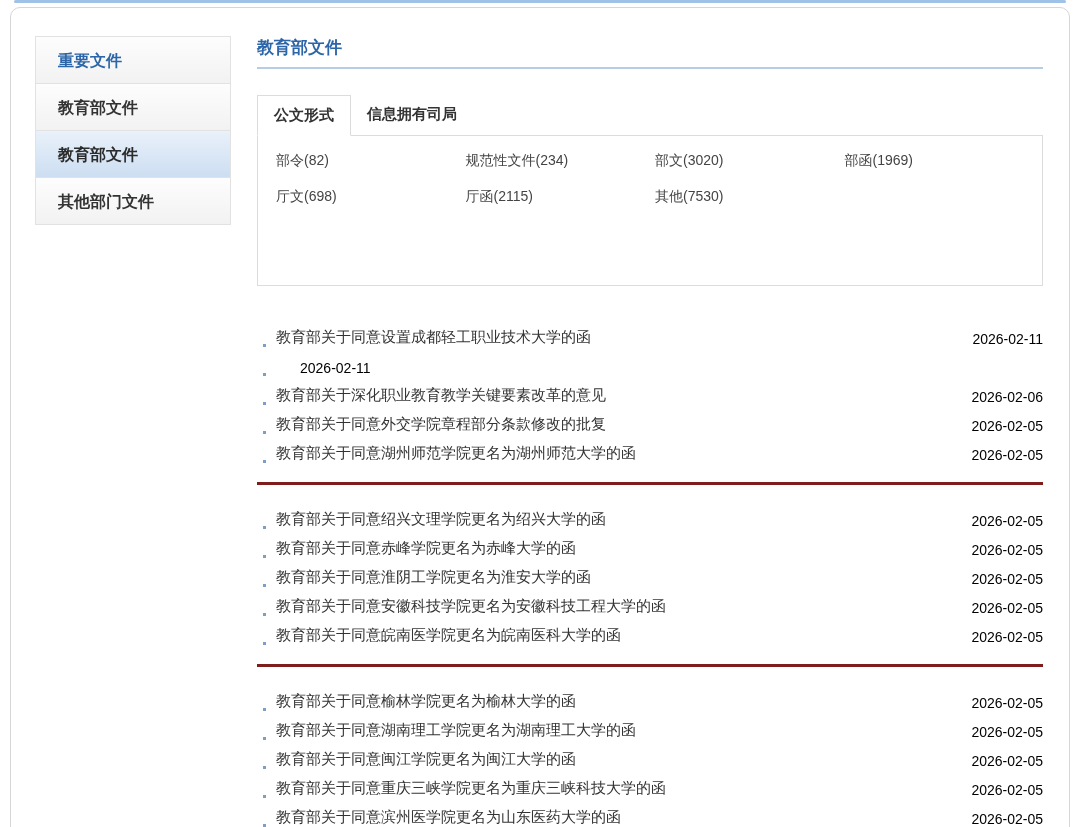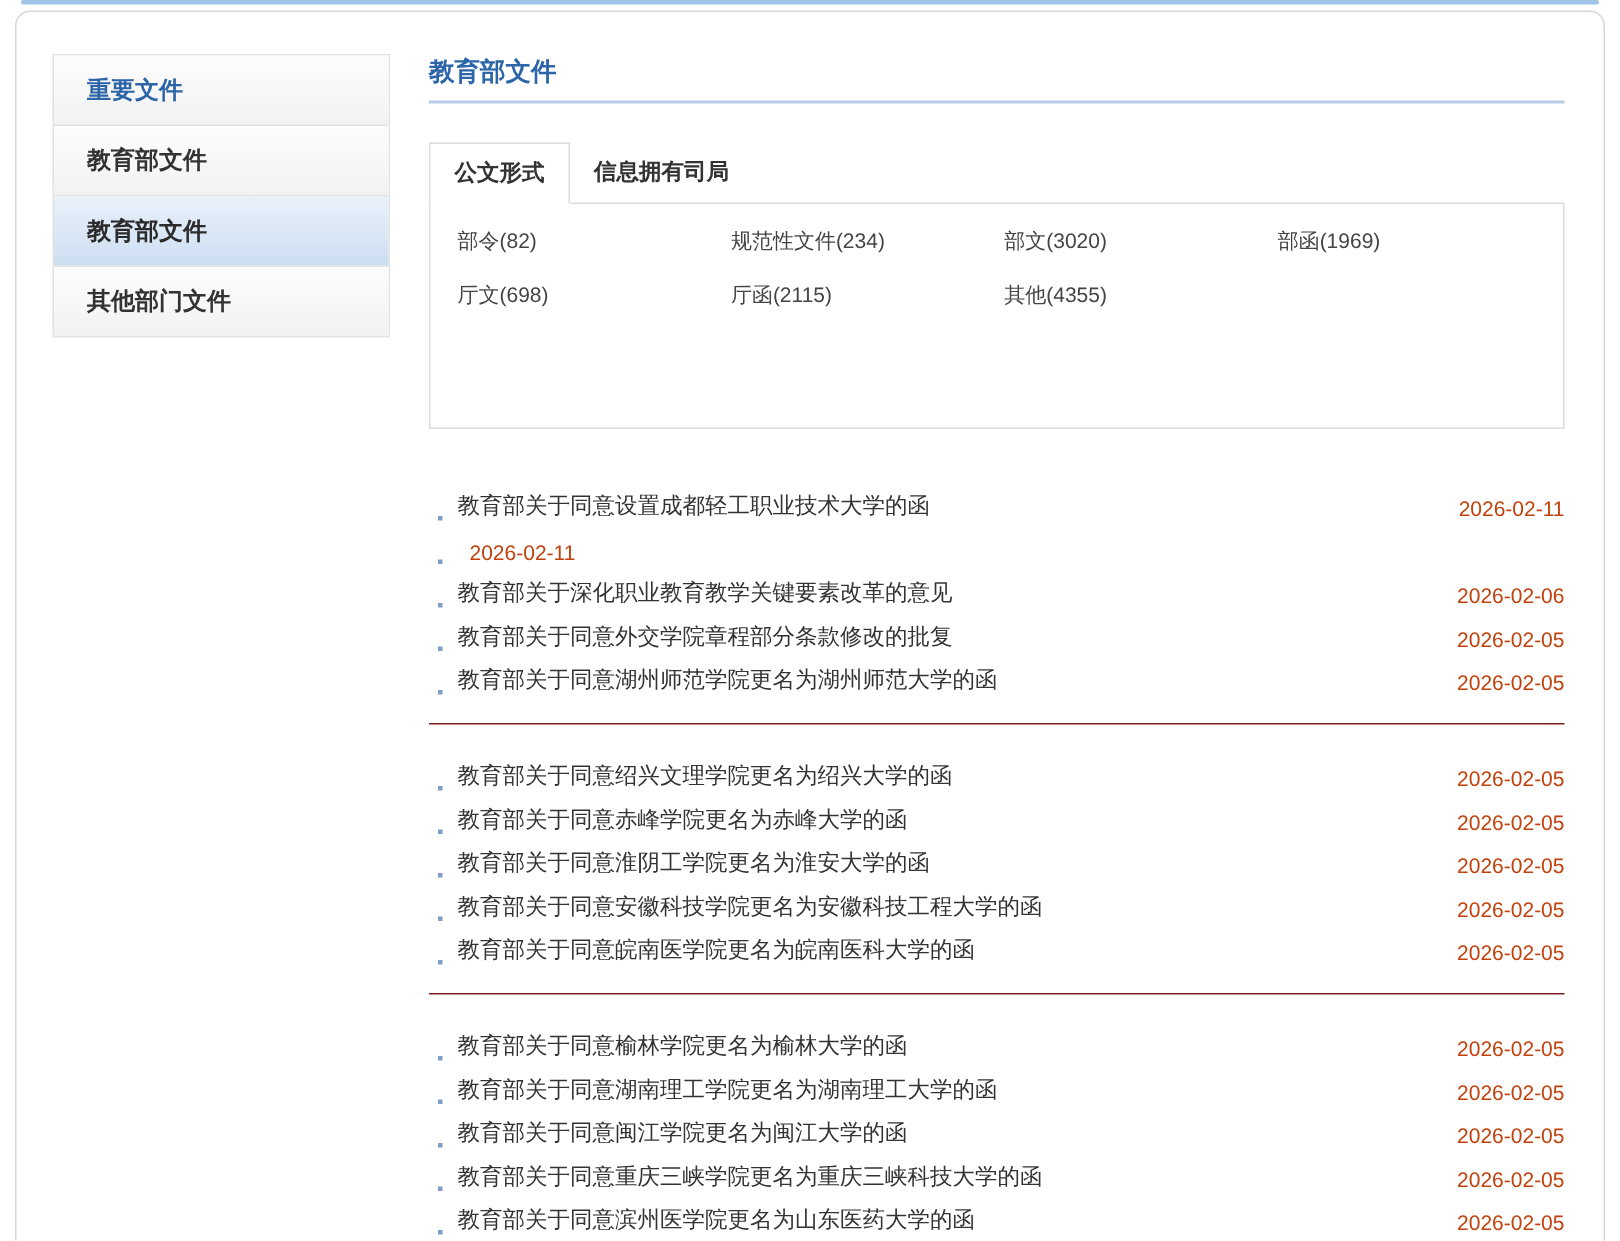--- a/index.html
+++ b/index.html
@@ -19,21 +19,21 @@
     position: absolute; top: 7px; left: 10px;
     width: 1060px; height: 830px;
     border: 1px solid #d6d6d6;
     border-radius: 10px;
     background: #fff;
     padding: 28px 26px 0 24px;
     display: flex;
     gap: 26px;
   }
   
-  .sidebar { width: 225px; flex: none; border: 1px solid #e2e2e2; border-bottom: none; align-self: flex-start; }
+  .sidebar { width: 196px; flex: none; border: 1px solid #e2e2e2; border-bottom: none; align-self: flex-start; }
   .side-item {
     height: 47px; line-height: 47px; padding-left: 22px;
     font-size: 16px; font-weight: bold; color: #333;
     background: linear-gradient(#fdfdfd, #f2f2f2);
     border-bottom: 1px solid #e2e2e2;
     cursor: pointer;
   }
   .side-item.accent { color: #2d66a8; }
   .side-item.active { background: linear-gradient(#e9f1fa, #cddef2); color: #2b2b2b; }
   
@@ -54,25 +54,25 @@
     height: 150px; padding: 16px 18px;
   }
   .cats {
     display: grid; grid-template-columns: repeat(4, 1fr);
     row-gap: 18px; column-gap: 10px;
   }
   .cat { font-size: 14px; color: #444; cursor: pointer; }
   
   .doclist { margin-top: 30px; }
   .group { padding: 2px 0; }
-  .group + .group { border-top: 1px solid #7f1d1d; margin-top: 17px; padding-top: 15px; }
+  .group + .group { border-top: 3px solid #7f1d1d; margin-top: 17px; padding-top: 15px; }
   .row { display: flex; align-items: flex-end; height: 29px; font-size: 15px; color: #333; }
   .bullet { width: 3px; height: 3px; background: #7d9ec7; margin: 0 10px 0 6px; flex: none; }
   .doc-title { flex: 1; cursor: pointer; white-space: nowrap; overflow: hidden; text-overflow: ellipsis; }
-  .doc-date { color: #c2410c; font-size: 14px; margin-left: 8px; flex: none; }
+  .doc-date { color: #000000; font-size: 14px; margin-left: 24px; flex: none; }
 </style>
 </head>
 <body>
 
 <div class="top-strip"></div>
 
 <div class="card">
 
   <nav class="sidebar">
 
@@ -96,21 +96,21 @@
 
     <div class="catbox">
       <div class="cats">
 
       <div class="cat">部令(82)</div>
           <div class="cat">规范性文件(234)</div>
           <div class="cat">部文(3020)</div>
           <div class="cat">部函(1969)</div>
           <div class="cat">厅文(698)</div>
           <div class="cat">厅函(2115)</div>
-          <div class="cat">其他(4355)</div>
+          <div class="cat">其他(7530)</div>
         </div>
     </div>
 
     <div class="doclist">
 
     <div class="group">
           <div class="row">
             <span class="bullet"></span>
             <span class="doc-title">教育部关于同意设置成都轻工职业技术大学的函</span>
             <span class="doc-date">2026-02-11</span>

